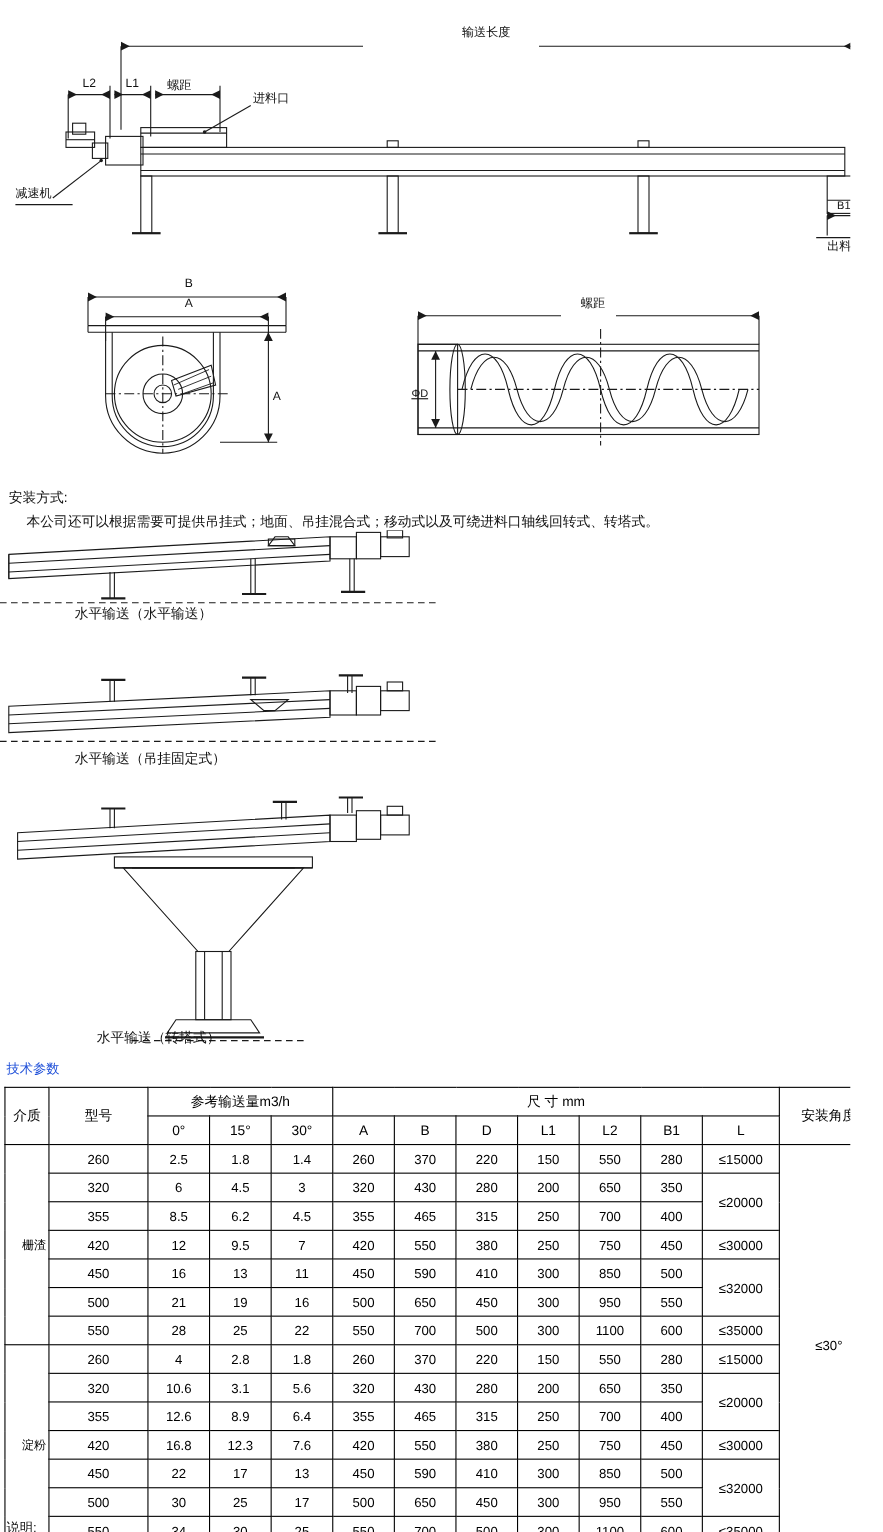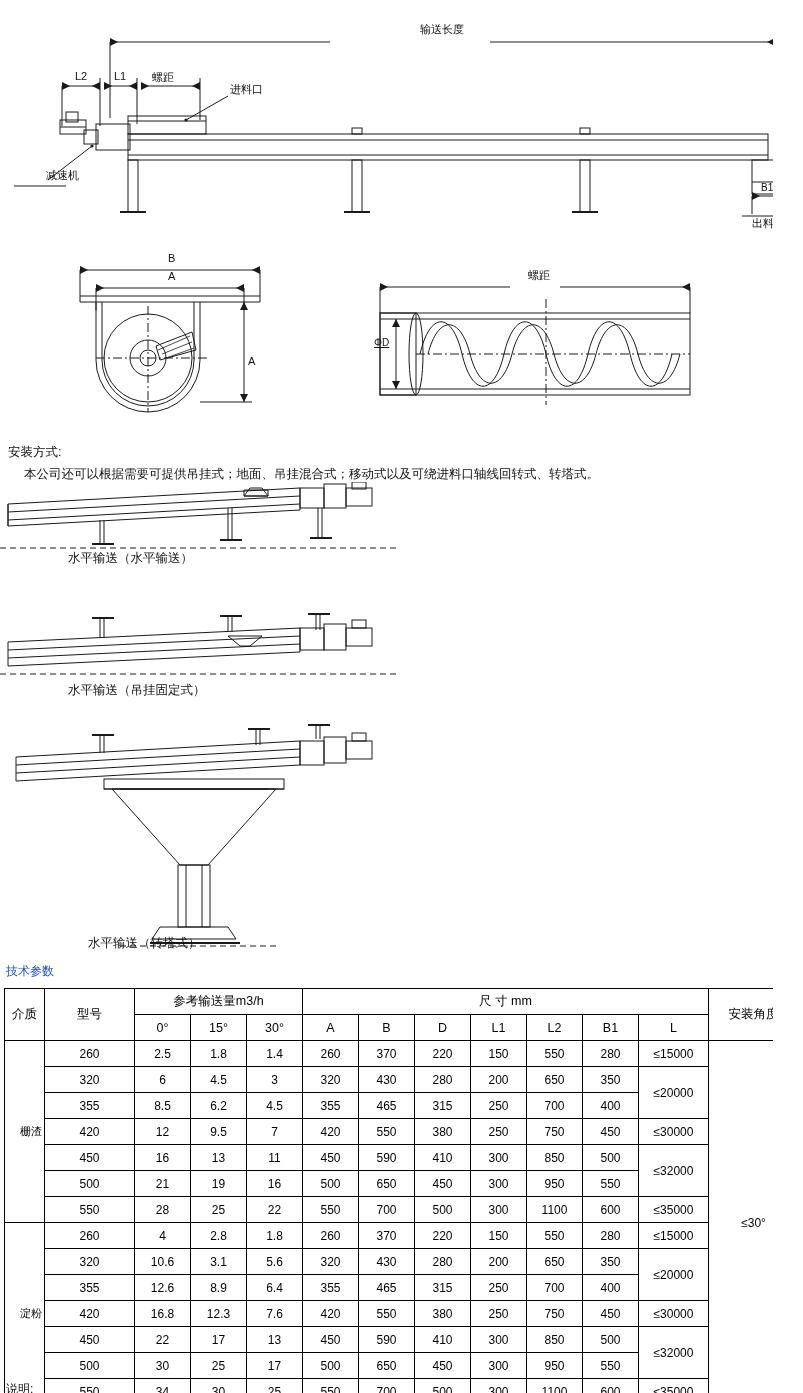--- a/index.html
+++ b/index.html
@@ -93,21 +93,21 @@
       <line x1="782" y1="160" x2="782" y2="214"></line>
       <line x1="742" y1="216" x2="796" y2="216"></line>
     </g>
   </svg>
 
   <div class="txt" style="left:420px;top:22px;">输送长度</div>
   <div class="txt" style="left:75px;top:70px;">L2</div>
   <div class="txt" style="left:114px;top:70px;">L1</div>
   <div class="txt" style="left:152px;top:70px;">螺距</div>
   <div class="txt" style="left:230px;top:82px;">进料口</div>
-  <div class="txt" style="left:14px;top:168px;margin-left:32px;">减速机</div>
+  <div class="txt" style="left:14px;top:168px;">减速机</div>
   <div class="txt sm" style="left:761px;top:182px;">B1</div>
   <div class="txt" style="left:752px;top:216px;">出料口</div>
 
   <svg class="dwg" style="left:40px;top:250px;" width="280" height="170" viewBox="0 0 280 170">
     <g stroke="#1a1a1a" fill="none" stroke-width="1">
 
       <line x1="40" y1="20" x2="220" y2="20"></line>
       <path d="M40 16 L48 20 L40 24 Z" fill="#1a1a1a" stroke="none"></path>
       <path d="M220 16 L212 20 L220 24 Z" fill="#1a1a1a" stroke="none"></path>
       <line x1="40" y1="20" x2="40" y2="46"></line>
@@ -170,21 +170,21 @@
       <path d="M60 99 C70 60 92 60 102 99 C112 138 134 138 144 99 C154 60 176 60 186 99 C196 138 218 138 228 99 C238 60 260 60 270 99 C280 138 302 138 312 99" transform="translate(8,0)"></path>
 
       <line x1="186" y1="44" x2="186" y2="150" stroke-dasharray="9,3,2,3"></line>
 
       <line x1="36" y1="64" x2="36" y2="134"></line>
       <path d="M36 64 L32 72 L40 72 Z" fill="#1a1a1a" stroke="none"></path>
       <path d="M36 134 L32 126 L40 126 Z" fill="#1a1a1a" stroke="none"></path>
     </g>
   </svg>
   <div class="txt" style="left:528px;top:268px;">螺距</div>
-  <div class="txt sm" style="left:374px;top:337px;text-decoration:underline;">ΦD</div>
+  <div class="txt sm" style="left:374px;top:353px;text-decoration:underline;">ΦD</div>
 
   <div class="note" style="left:8px;top:443px;">安装方式:</div>
   <div class="note" style="left:8px;top:465px;margin-left:16px;">本公司还可以根据需要可提供吊挂式；地面、吊挂混合式；移动式以及可绕进料口轴线回转式、转塔式。</div>
 
   <svg class="dwg" style="left:0px;top:482px;" width="420" height="72" viewBox="0 0 420 72">
     <g stroke="#1a1a1a" fill="none" stroke-width="1">
 
       <path d="M8 22 L300 6 L300 28 L8 44 Z"></path>
       <path d="M8 22 L8 44"></path>
       <line x1="8" y1="30" x2="300" y2="14"></line>

